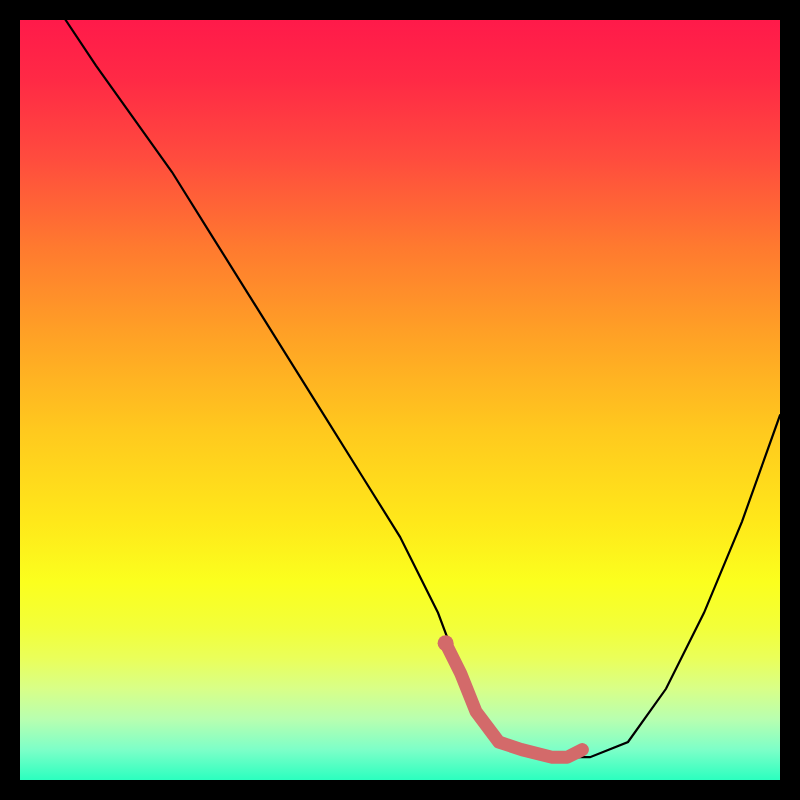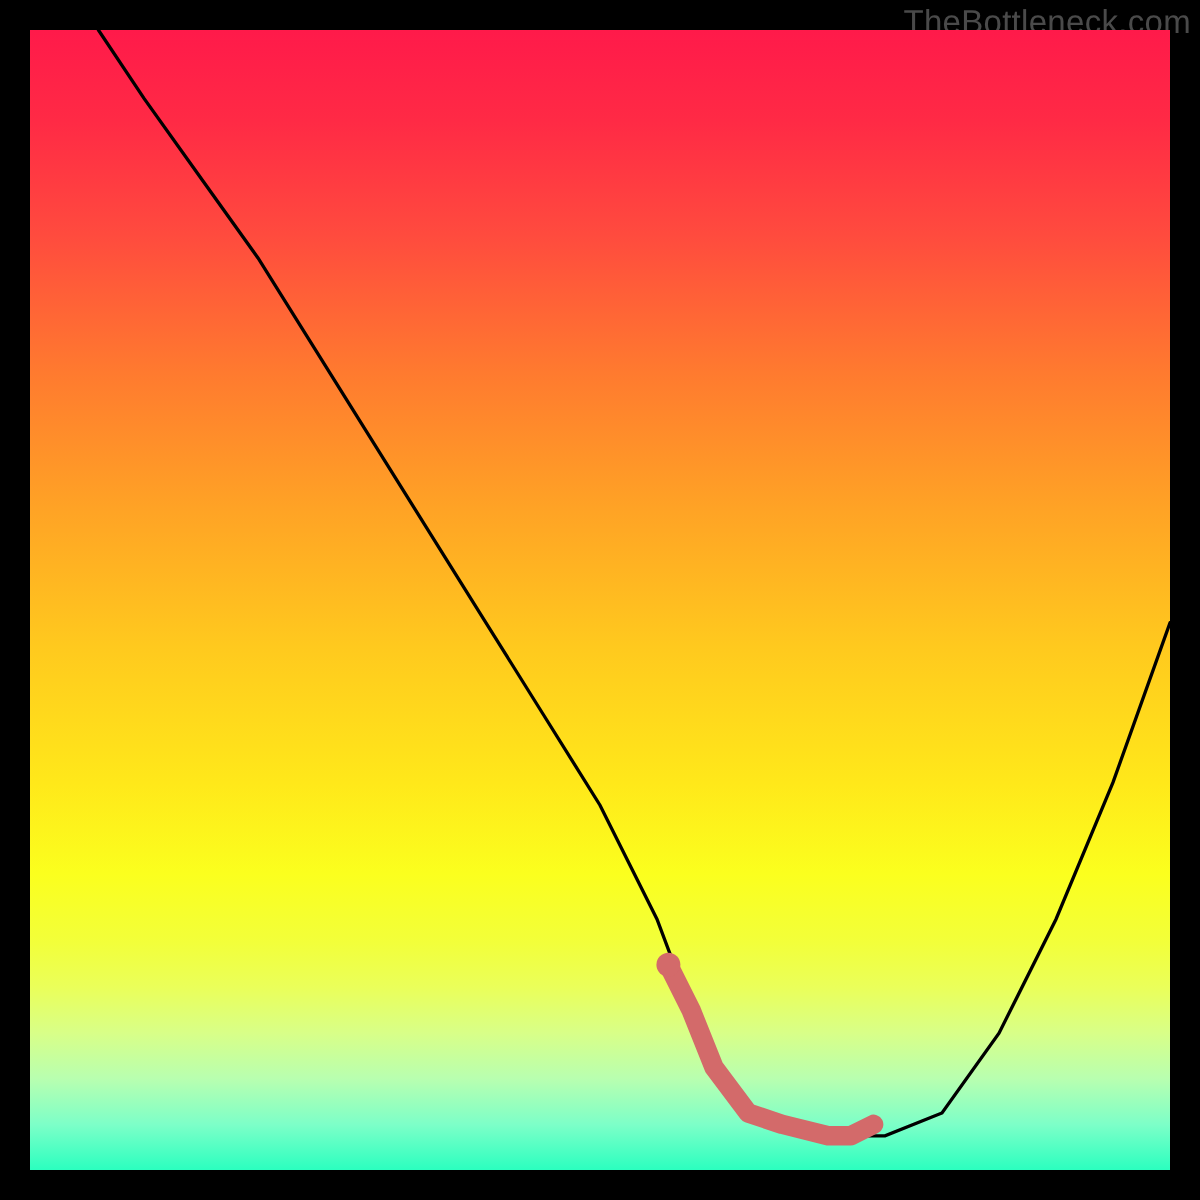--- a/index.html
+++ b/index.html
@@ -47,21 +47,20 @@
     position: absolute;
     left: 0; top: 0;
     width: 760px;
     height: 760px;
   }
 </style>
 </head>
 <body>
 
 <div class="outer">
-  <div class="watermark">TheBottleneck.com</div>
   <div class="plot-area">
     <svg class="curve" viewBox="0 0 760 760" preserveAspectRatio="none">
       <path id="main-curve" fill="none" stroke="#000000" stroke-width="2.2" stroke-linecap="round" d="M45.6 0.0 L76.0 45.6 L114.0 98.8 L152.0 152.0 L190.0 212.8 L228.0 273.6 L266.0 334.4 L304.0 395.2 L342.0 456.0 L380.0 516.8 L418.0 592.8 L440.8 653.6 L456.0 691.6 L478.8 722.0 L501.6 729.6 L532.0 737.2 L570.0 737.2 L608.0 722.0 L646.0 668.8 L684.0 592.8 L722.0 501.6 L760.0 395.2"></path>
       <path id="highlight-curve" fill="none" stroke="#d36a6a" stroke-width="13" stroke-linecap="round" stroke-linejoin="round" d="M425.6 623.2 L440.8 653.6 L456.0 691.6 L478.8 722.0 L501.6 729.6 L532.0 737.2 L547.2 737.2 L562.4 729.6"></path>
       <circle id="highlight-dot" r="8" fill="#d36a6a" cx="425.6" cy="623.2"></circle>
     </svg>
   </div>
 </div>
 
 </body></html>

